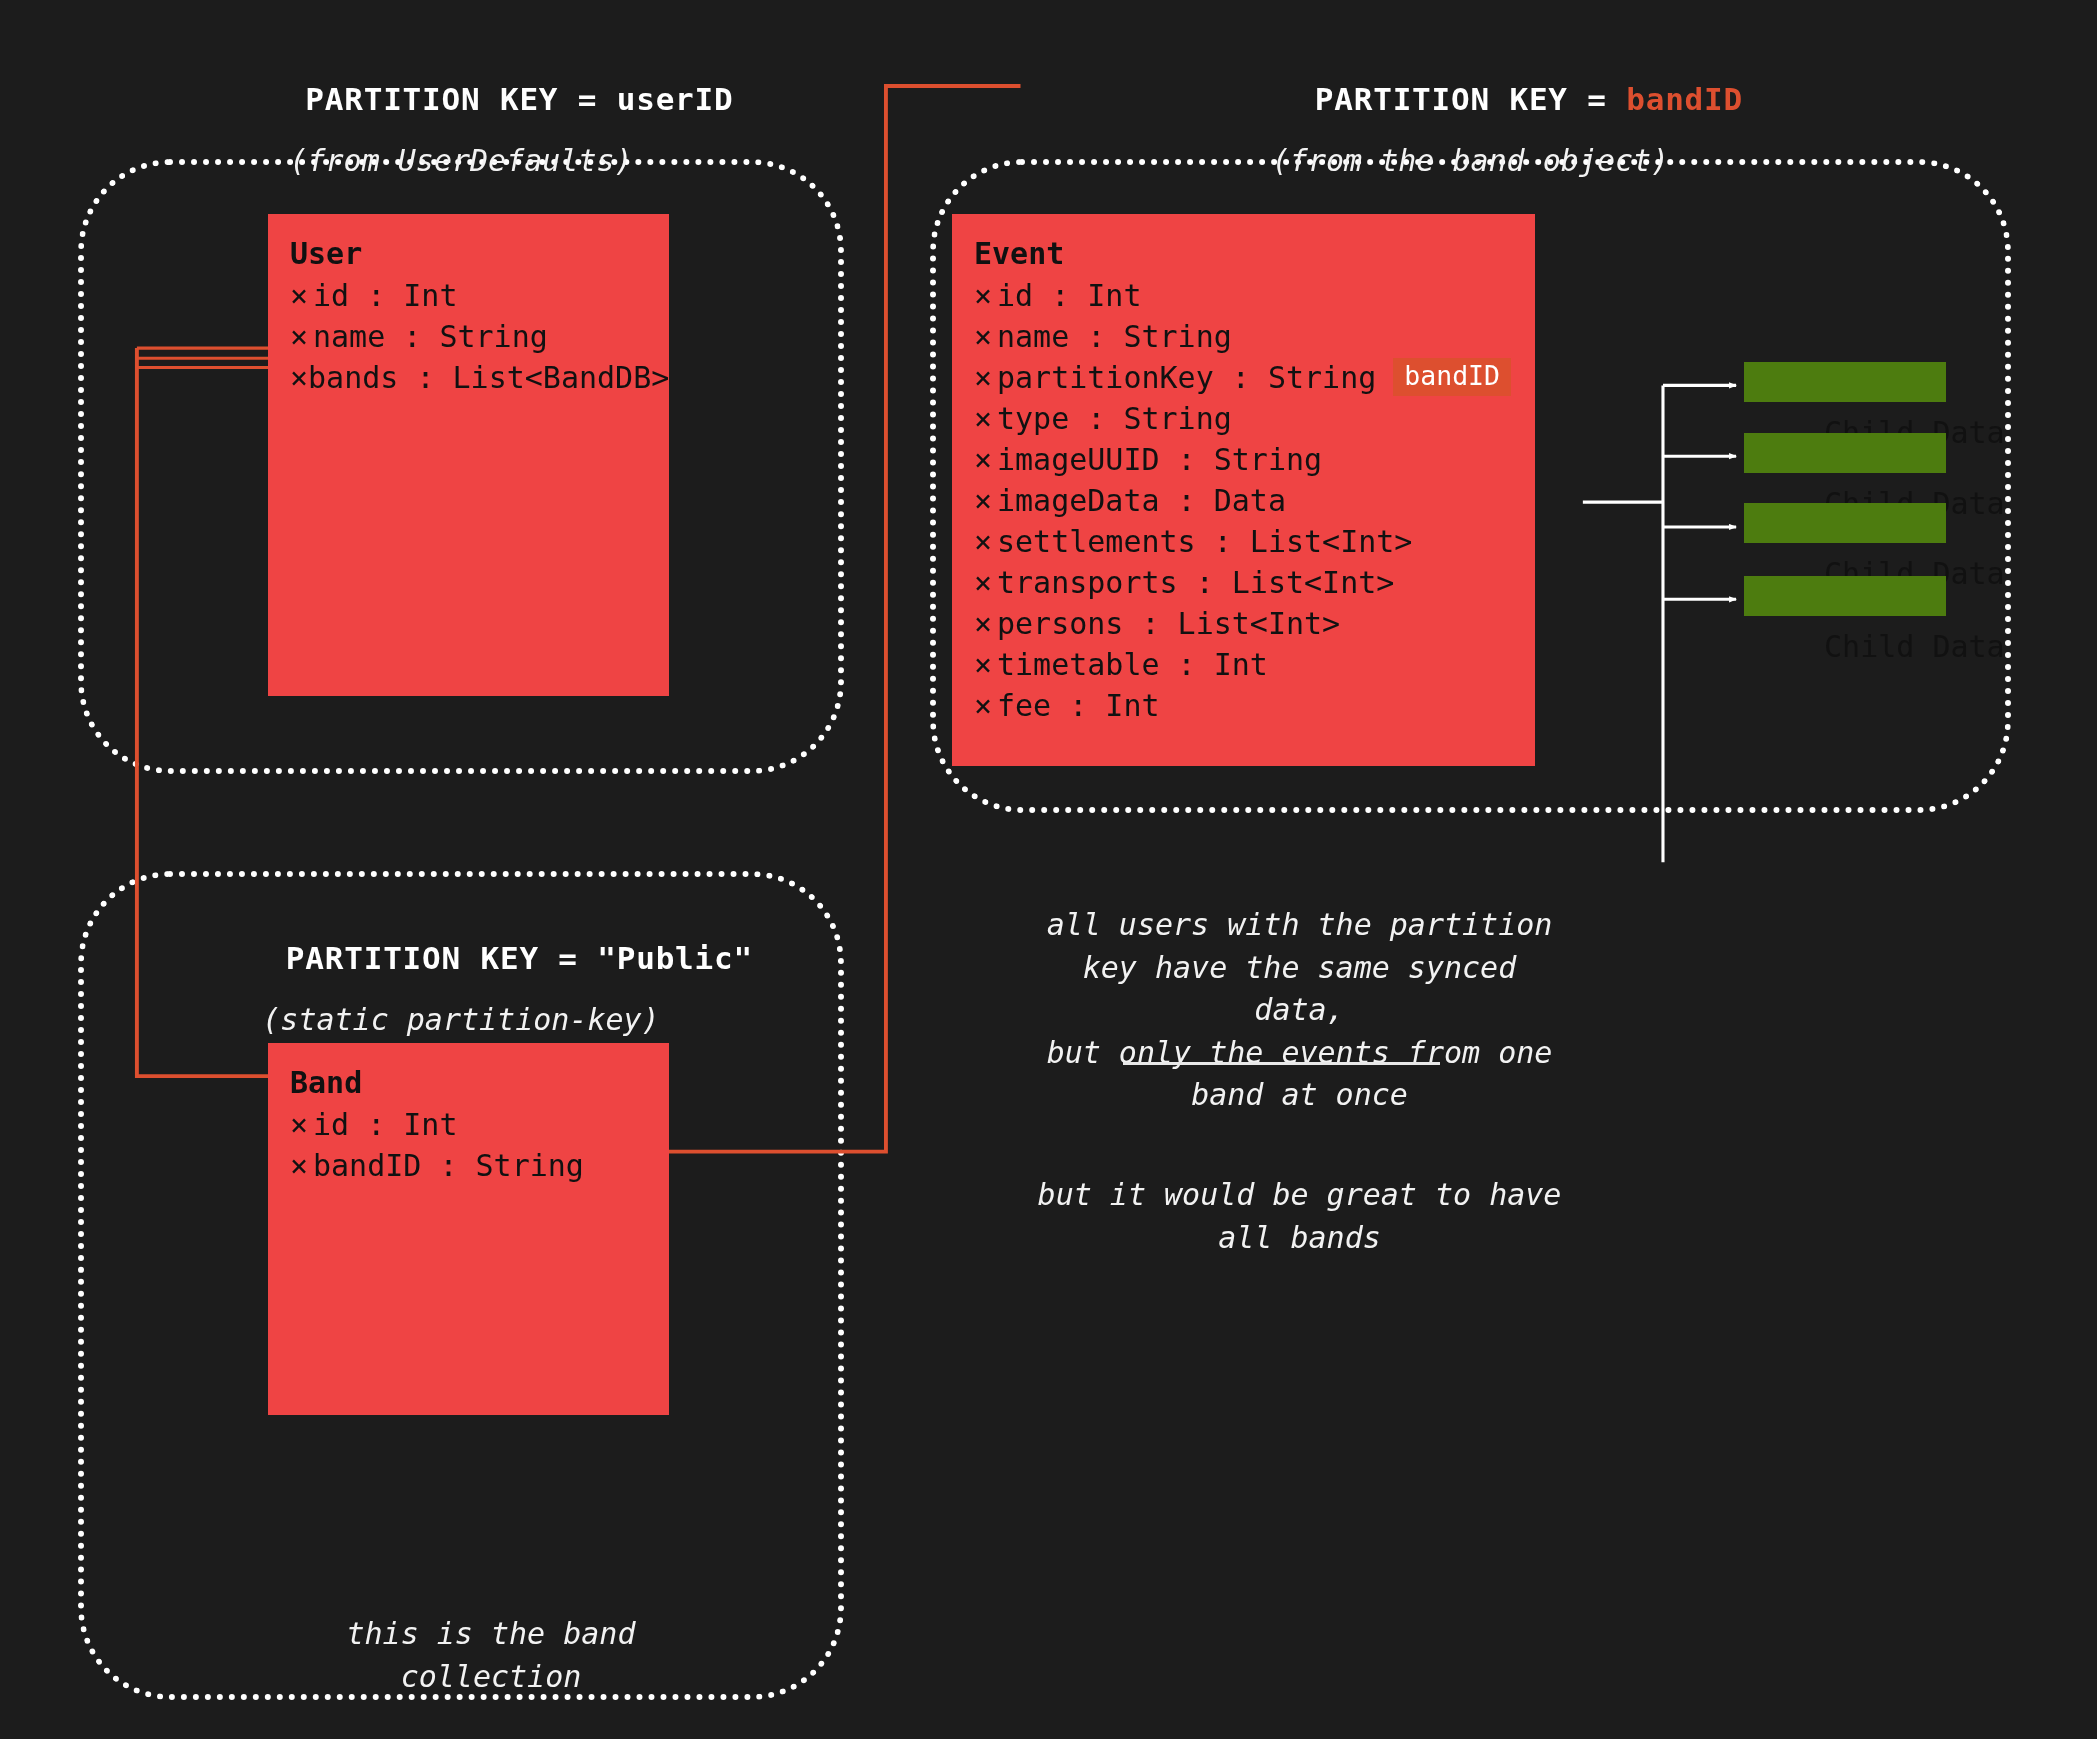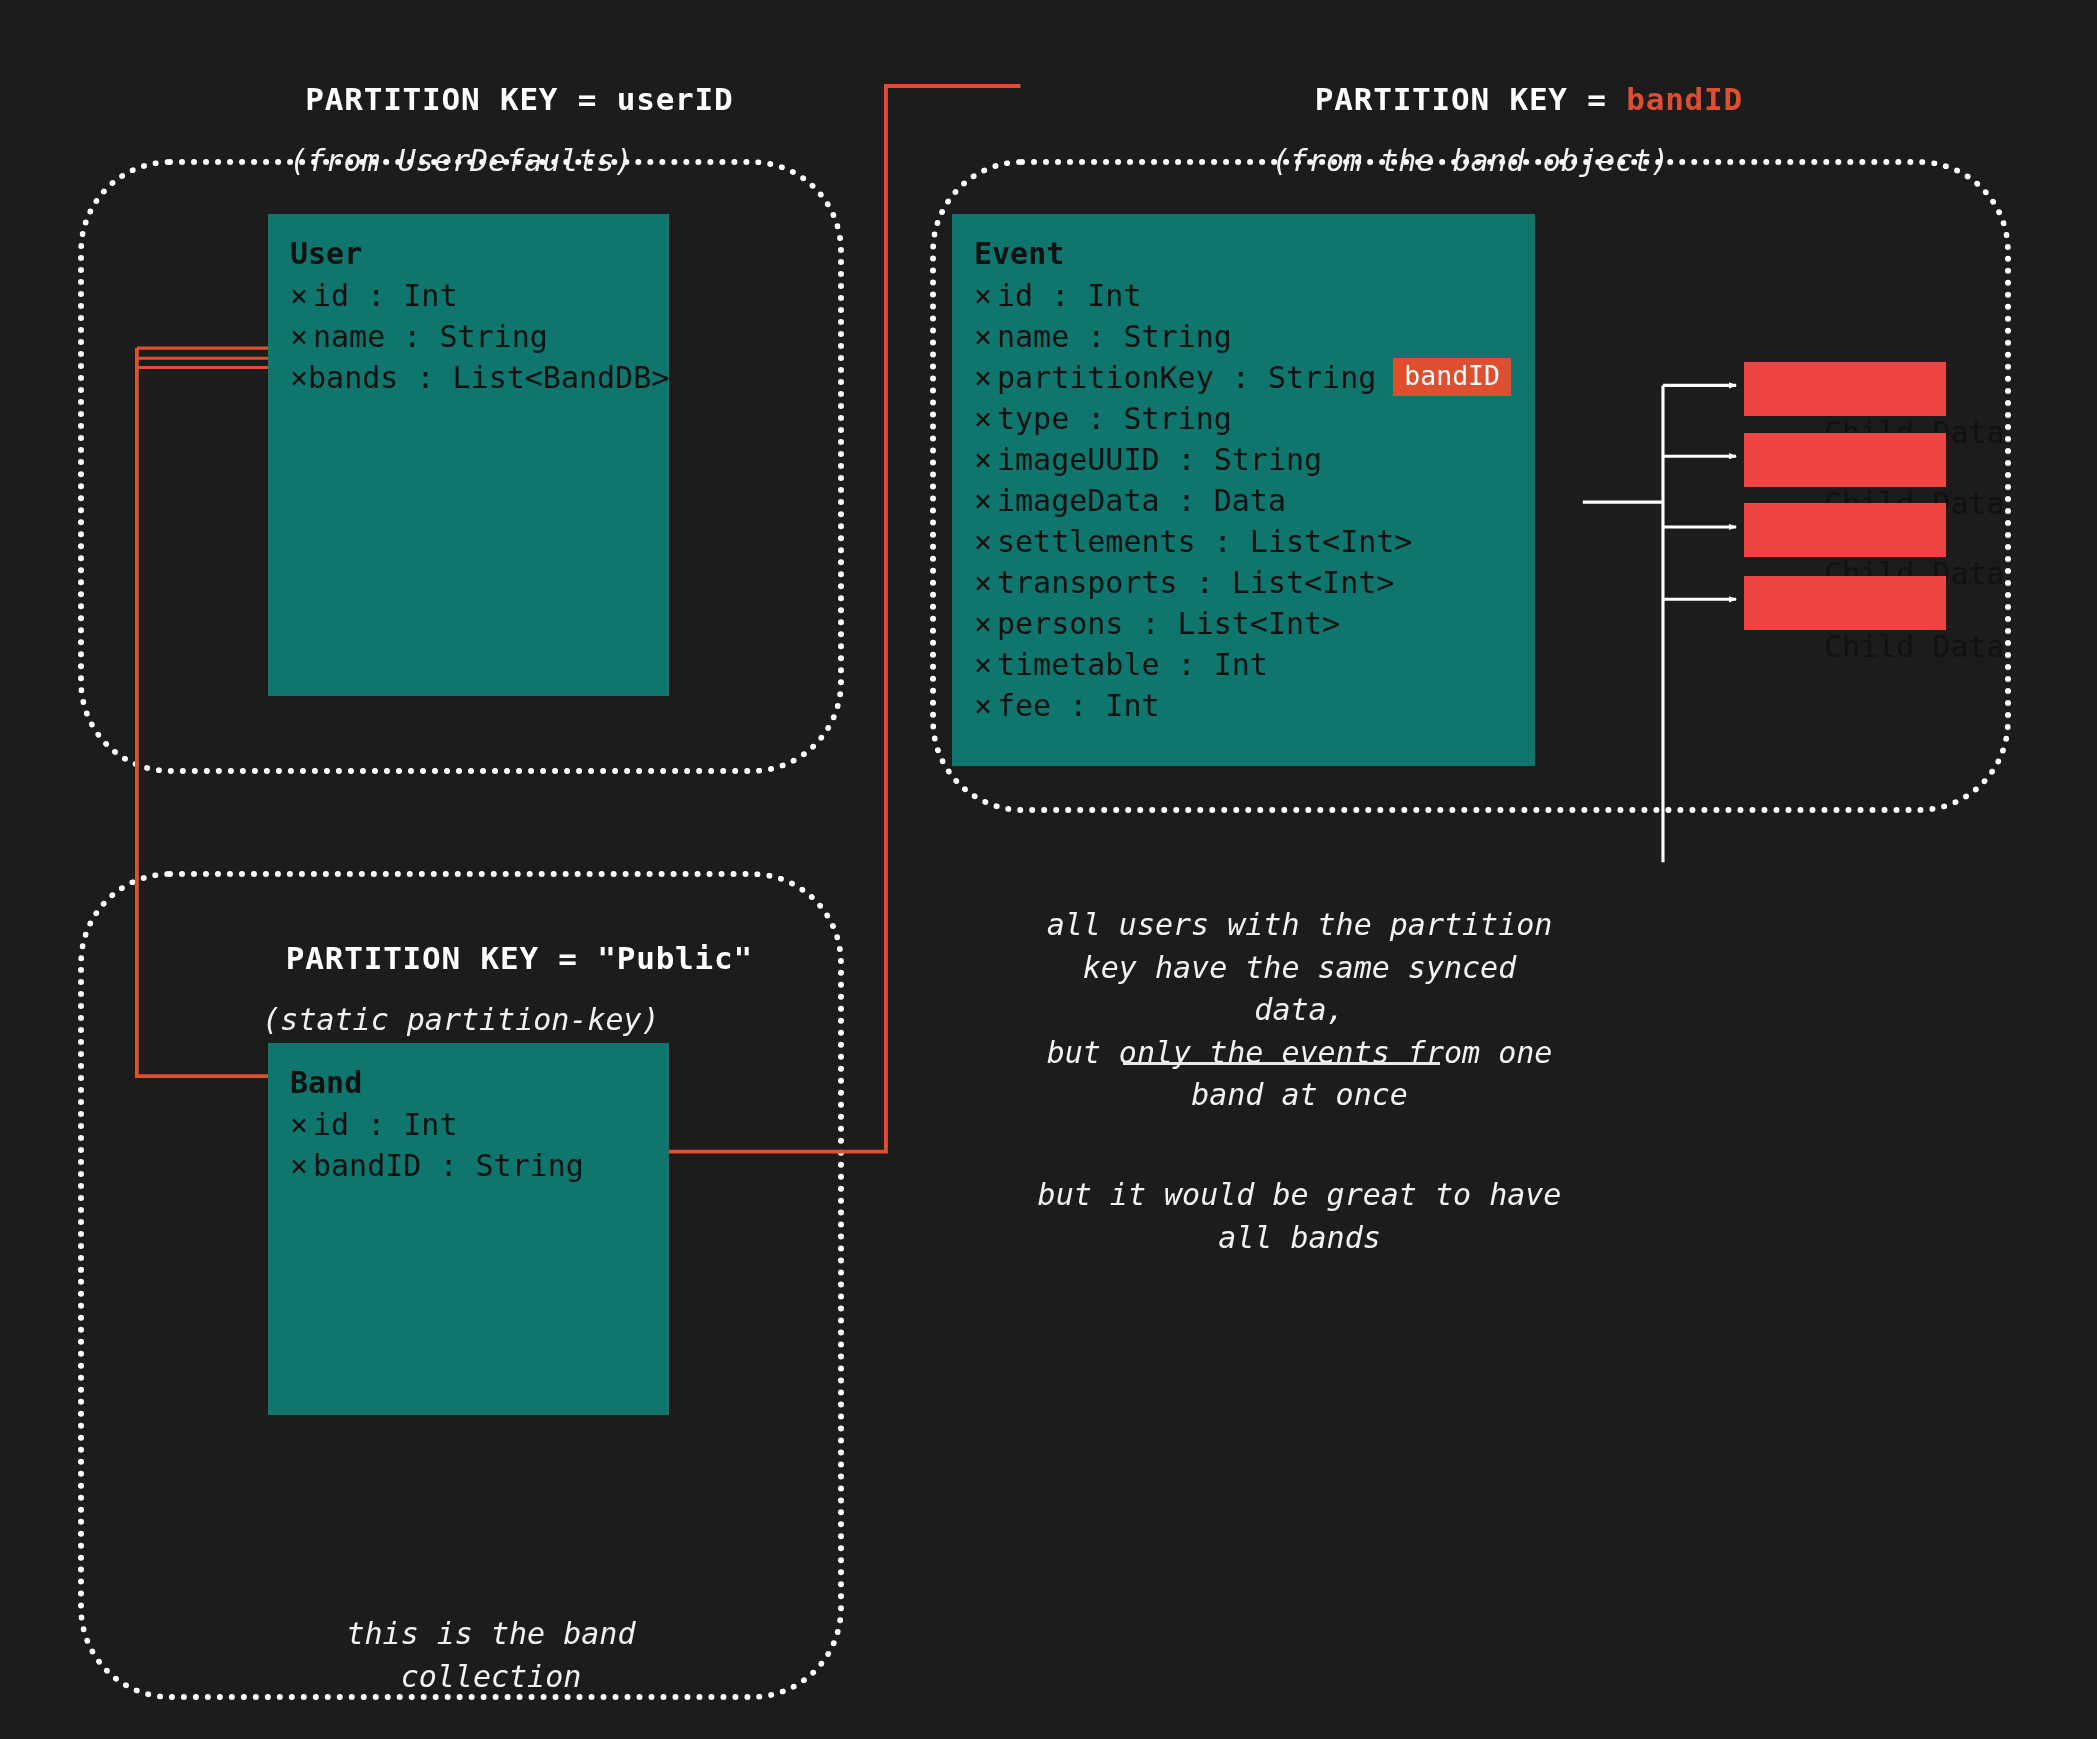--- a/index.html
+++ b/index.html
@@ -24,42 +24,42 @@
   
   .dotted-box{
     position:absolute;
     border:6.2px dotted #ffffff;
     border-radius:92px;
     box-sizing:border-box;
   }
 
   
   .card{
-    position:absolute;background:#0f766e;color:#111111;
+    position:absolute;background:#ef4444;color:#111111;
     box-sizing:border-box;padding:20px 22px 32px 22px;
   }
   .card .title{
     font-weight:bold;font-size:30px;line-height:1.35;letter-spacing:0px;
     color:#111;white-space:pre;
   }
   .card .row{
     font-size:30px;line-height:1.37;white-space:pre;color:#111;
     display:flex;align-items:center;
   }
   .card .row .bullet{display:inline-block;width:23px;}
   .badge{
     background:#dd4f2f;color:#ffffff;font-size:26.5px;
     padding:3.1px 11px 4.7px 11px;margin-left:17px;line-height:1.15;
     white-space:pre;display:inline-block;
   }
 
   
   .child-box{
-    position:absolute;background:#ef4444;color:#111;
-    font-size:30px;line-height:47px;height:54px;
+    position:absolute;background:#4d7c0f;color:#111;
+    font-size:30px;line-height:47px;height:40px;
     padding:0 7.8px;box-sizing:border-box;white-space:pre;
   }
 
   
   .note{
     position:absolute;text-align:center;font-style:italic;
     font-size:30px;line-height:1.42;color:#f2f2f2;white-space:pre-line;margin-top:40px;
   }
   .divider{
     position:absolute;height:3.1px;background:#e8e8e8;

